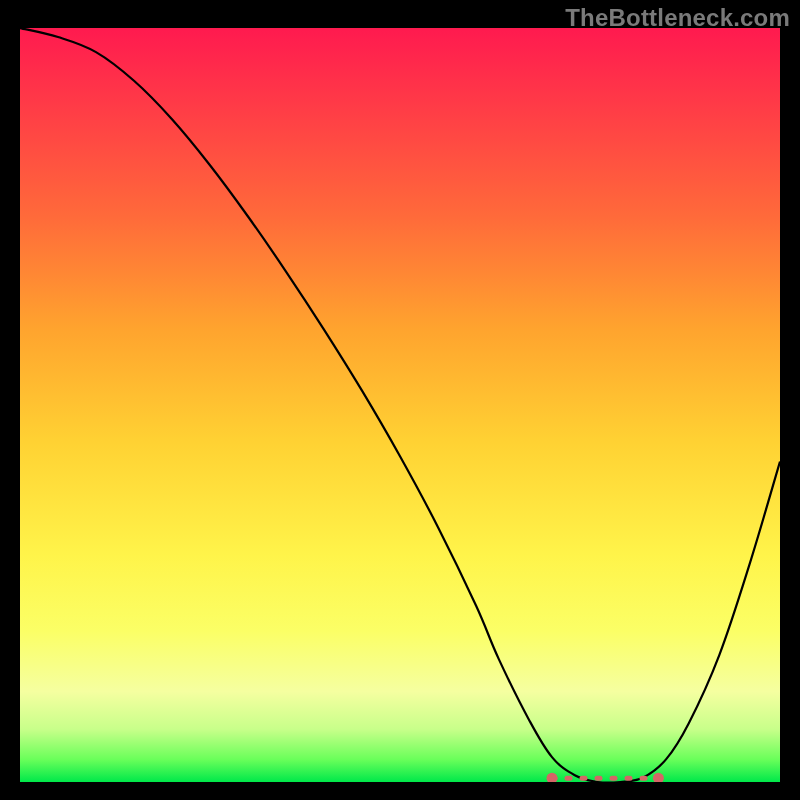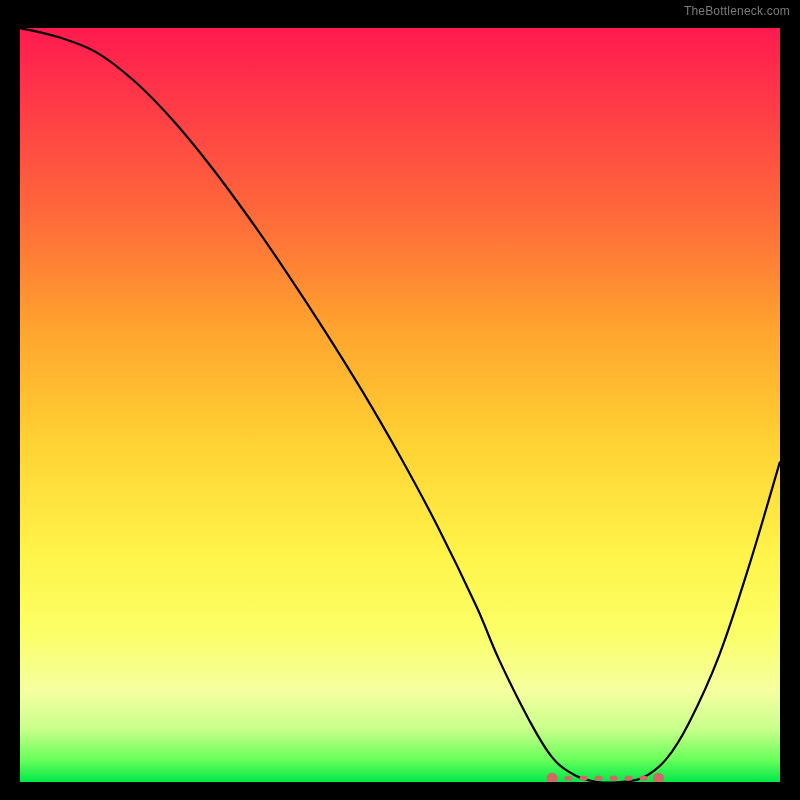--- a/index.html
+++ b/index.html
@@ -15,22 +15,22 @@
     position: relative;
     width: 800px;
     height: 800px;
     background: #000;
   }
   .watermark {
     position: absolute;
     top: 4px;
     right: 10px;
     color: #7a7a7a;
-    font-size: 12px;
-    font-weight: 400;
+    font-size: 24px;
+    font-weight: 700;
     letter-spacing: 0.2px;
     user-select: none;
   }
   .plot-frame {
     position: absolute;
     left: 20px;
     top: 28px;
     width: 760px;
     height: 754px;
     background: #000;

